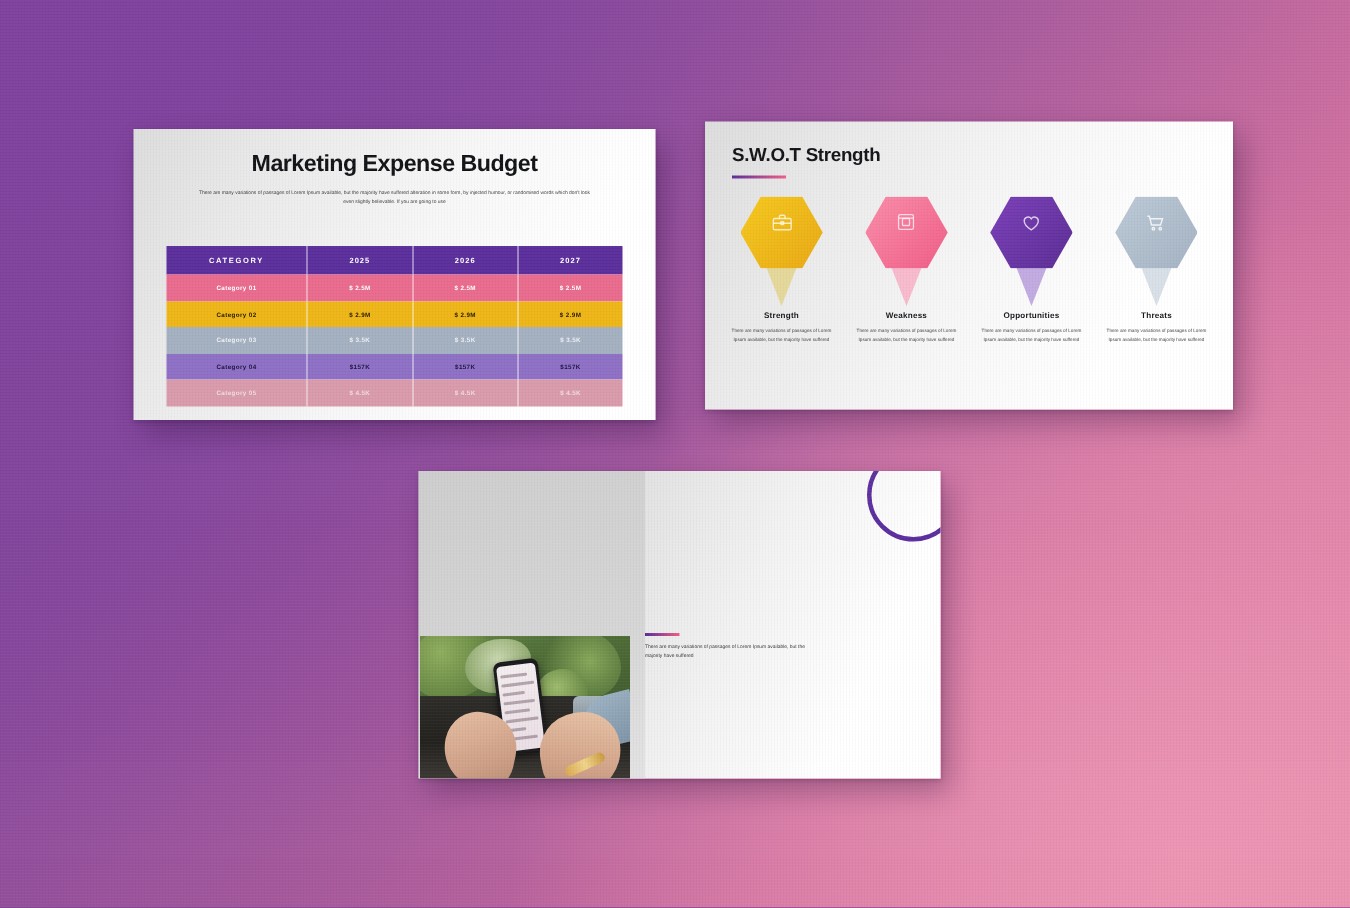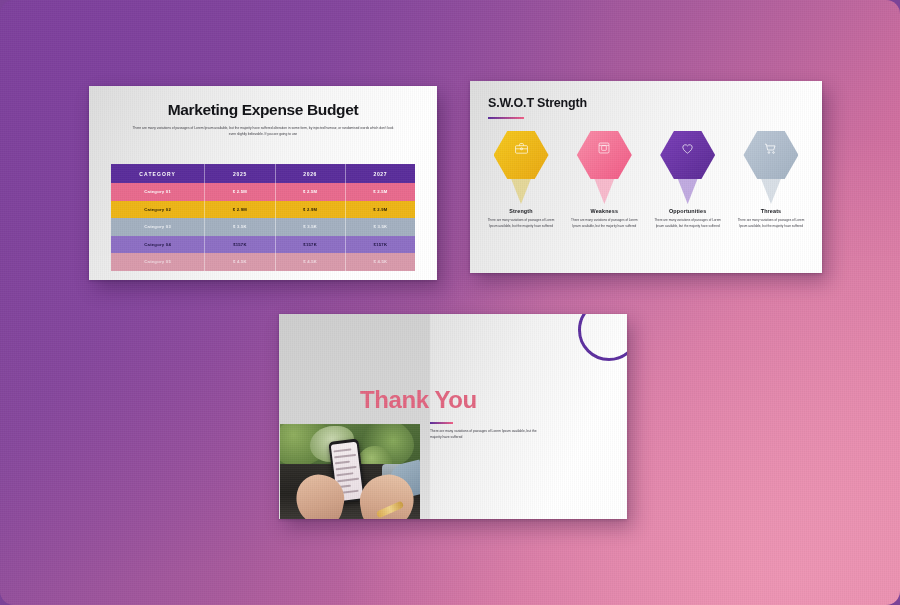--- a/index.html
+++ b/index.html
@@ -16,21 +16,20 @@
 
   #stage {
     position: relative;
     width: 900px;
     height: 605px;
     background:
       radial-gradient(circle at 88% 96%, rgba(238,150,180,0.95) 0%, rgba(238,150,180,0.0) 46%),
       radial-gradient(circle at 6% 4%, rgba(126,64,157,1) 0%, rgba(126,64,157,0) 55%),
       linear-gradient(128deg, #7a4299 0%, #894a9c 26%, #a85a9c 50%, #cf6f9f 72%, #e58aa9 100%);
     overflow: hidden;
-    border-radius: 14px;
   }
   #stage::after {
     content: "";
     position: absolute;
     inset: 0;
     pointer-events: none;
     opacity: 0.055;
     background-image:
       repeating-linear-gradient(0deg, rgba(255,255,255,0.5) 0 1px, rgba(0,0,0,0) 1px 2px),
       repeating-linear-gradient(90deg, rgba(0,0,0,0.5) 0 1px, rgba(255,255,255,0) 1px 2px);
@@ -442,21 +441,20 @@
         <div class="swot-desc">There are many variations of passages of Lorem Ipsum available, but the majority have suffered</div>
       </div>
 
     </div>
   </div>
 
   <div class="slide" id="slide-thanks">
     <div class="ty-left-panel"></div>
     <div class="ty-ring"></div>
 
-    <div class="ty-title">Thank You</div>
     <div class="ty-bar"></div>
     <div class="ty-desc">There are many variations of passages of Lorem Ipsum available, but the majority have suffered</div>
 
     <div class="ty-photo">
       <div class="sky"></div>
       <div class="leafA"></div>
       <div class="leafB"></div>
       <div class="leafC"></div>
       <div class="leafD"></div>
       <div class="table-top"></div>

